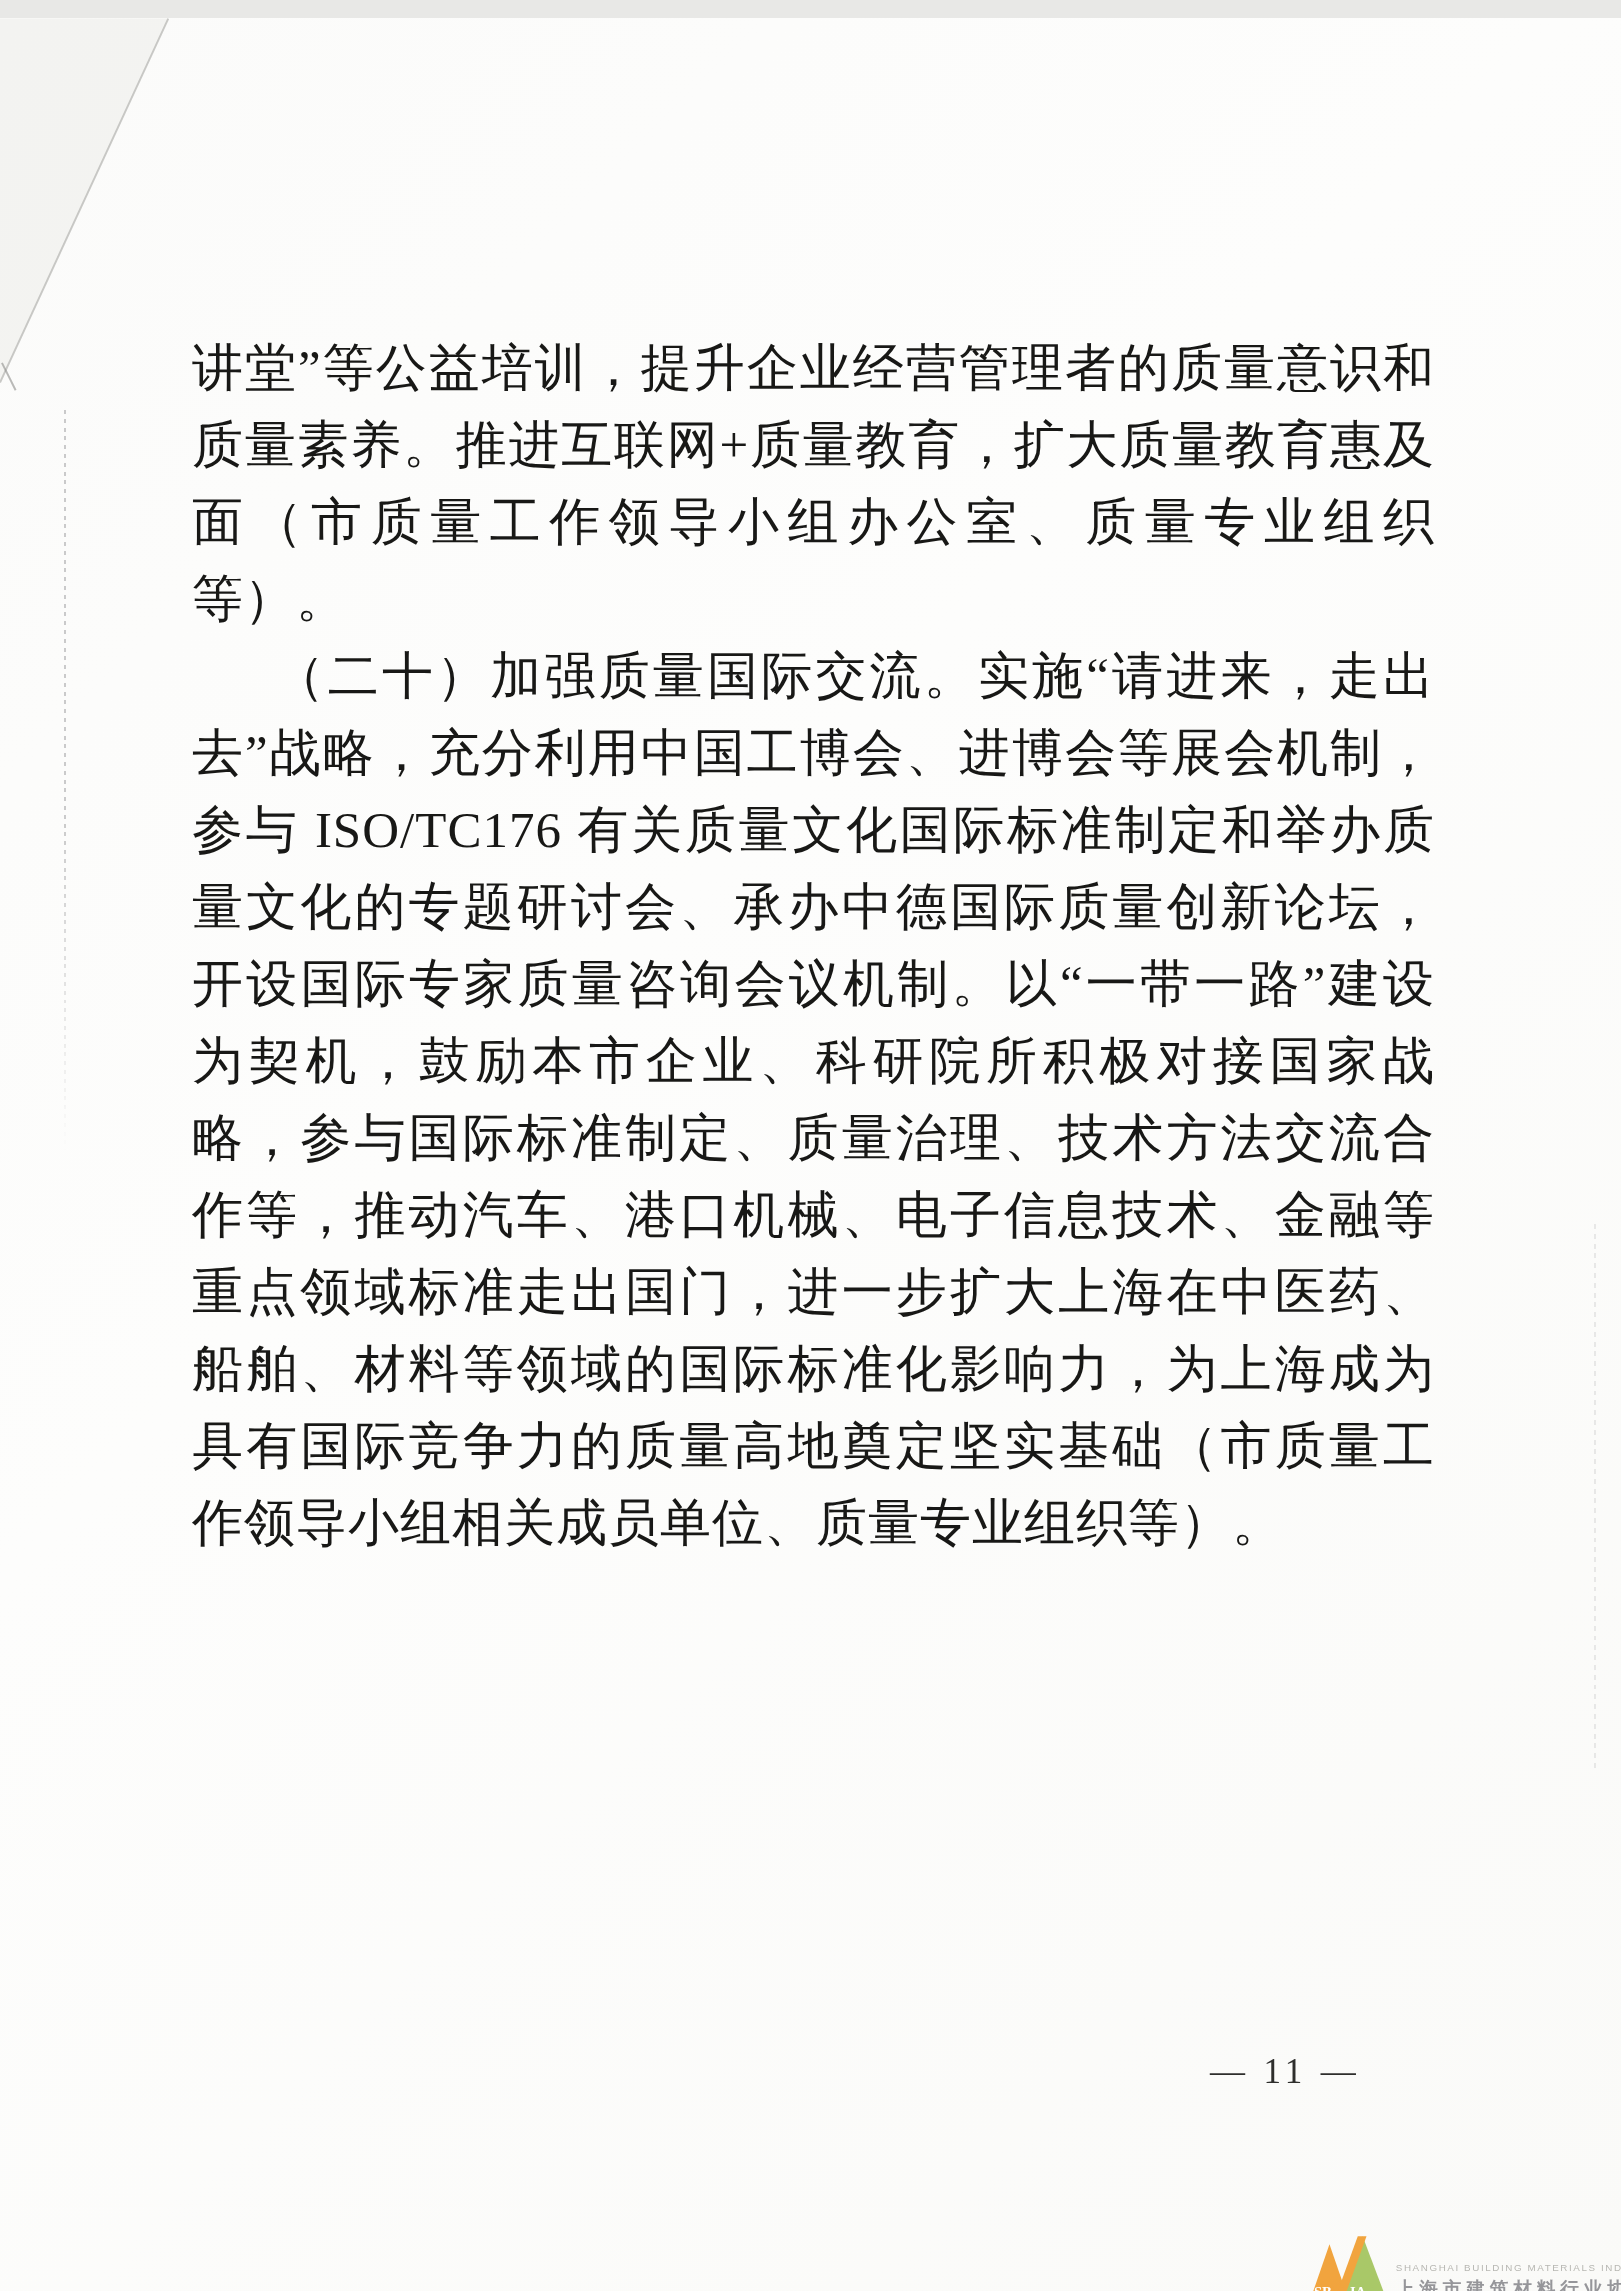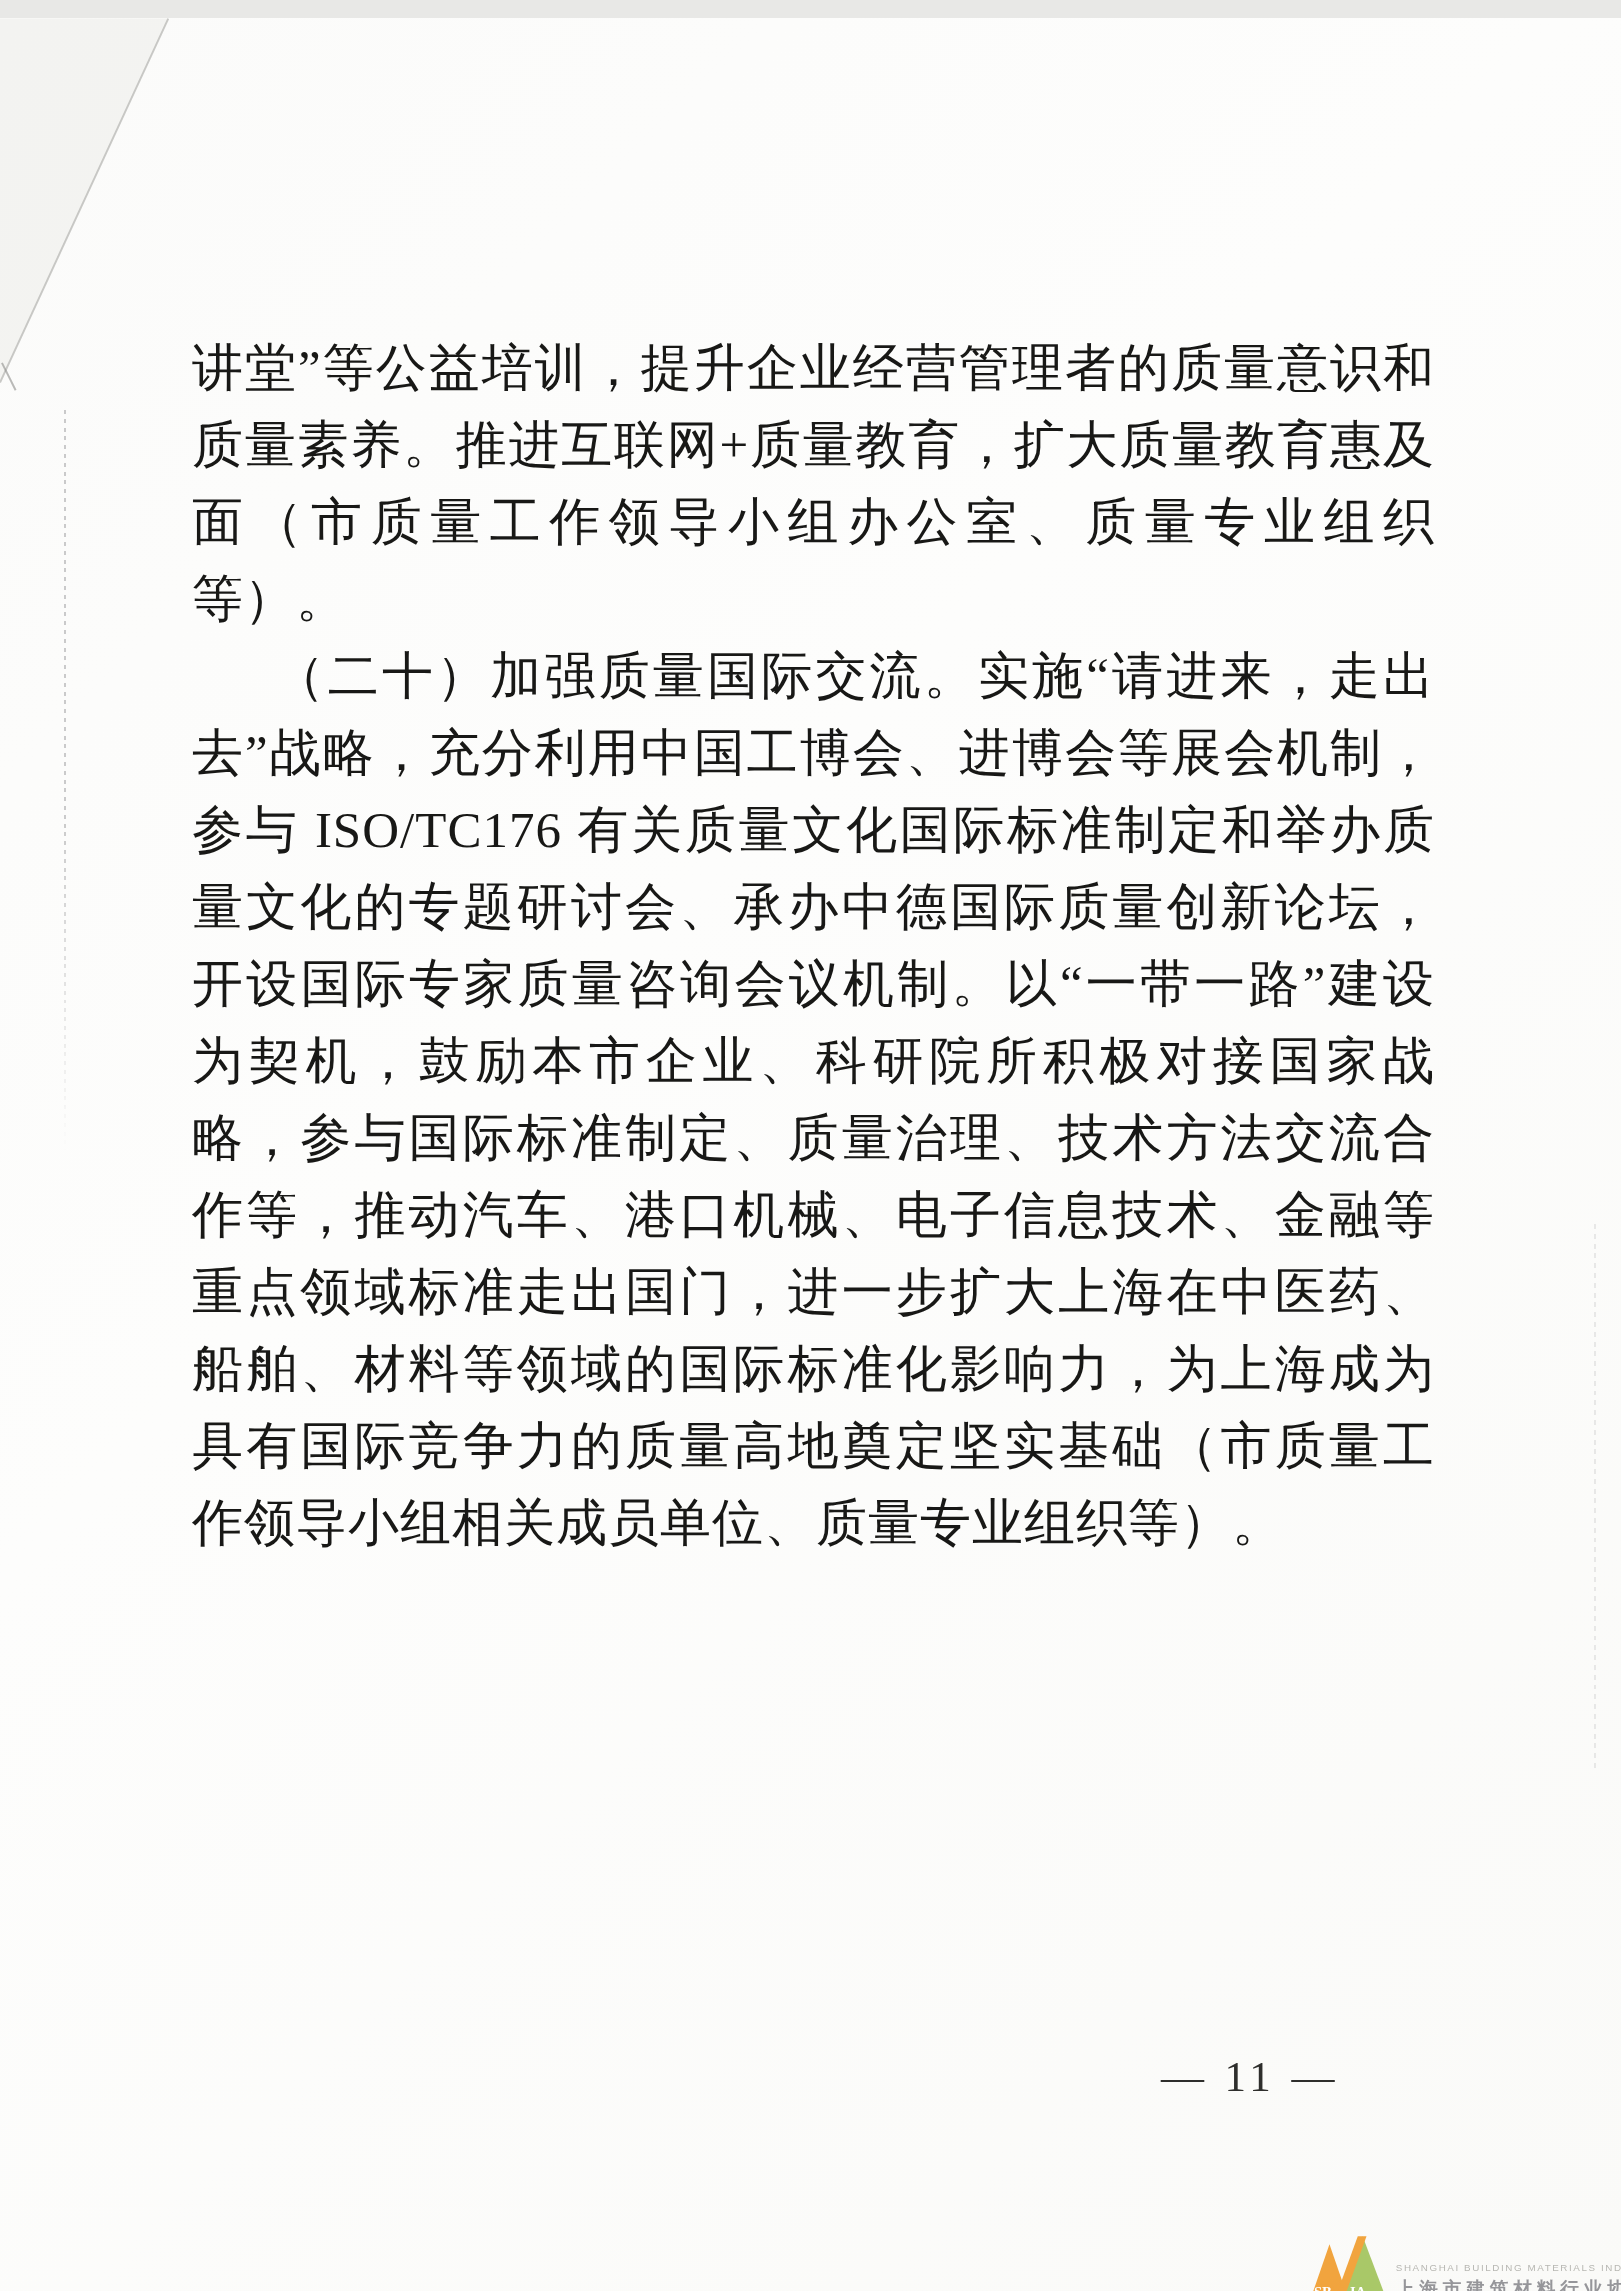--- a/index.html
+++ b/index.html
@@ -29,22 +29,22 @@
   .doc-text{
     position:absolute;left:192px;top:312px;width:1243px;
     font-size:51px;line-height:77px;color:#181816;
     text-align:justify;
     letter-spacing:1px;
   }
   .doc-text p{margin:0;}
   .doc-text p.indented{text-indent:1.6em;}
   
   .page-number{
-    position:absolute;left:1161px;top:2034px;
-    font-size:43px;color:#2e2e2c;letter-spacing:4.9px;
+    position:absolute;left:1210px;top:2034px;
+    font-size:35px;color:#2e2e2c;letter-spacing:4.9px;
     font-family:"Liberation Serif","DejaVu Serif",serif;
   }
   
   .assoc{
     position:absolute;left:1309px;top:2217px;
     display:flex;align-items:flex-end;gap:8.8px;
   }
   .assoc .mark{flex:0 0 auto;}
   .assoc .captions{display:flex;flex-direction:column;justify-content:flex-end;padding-bottom:2px;}
   .assoc .en{

